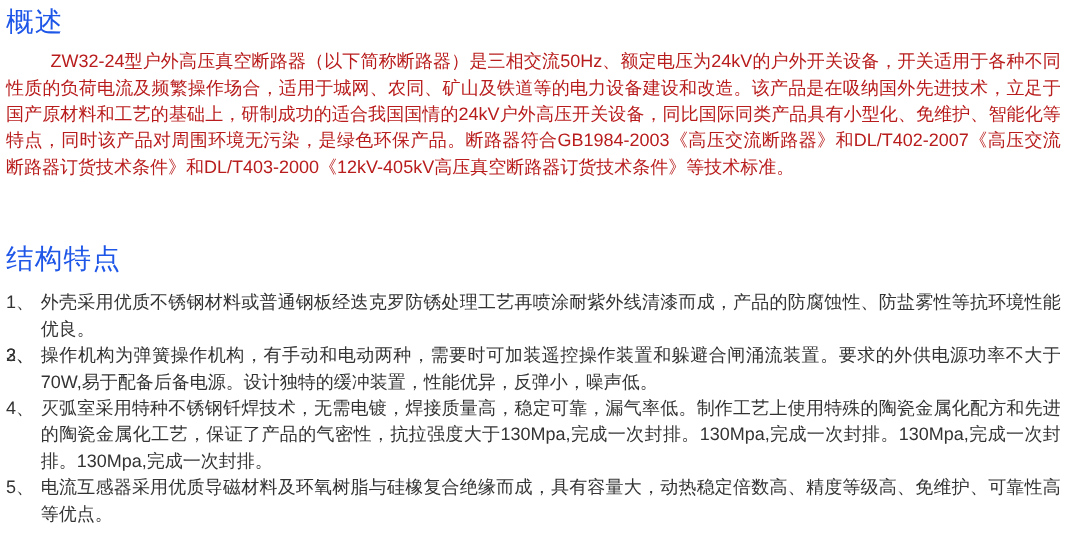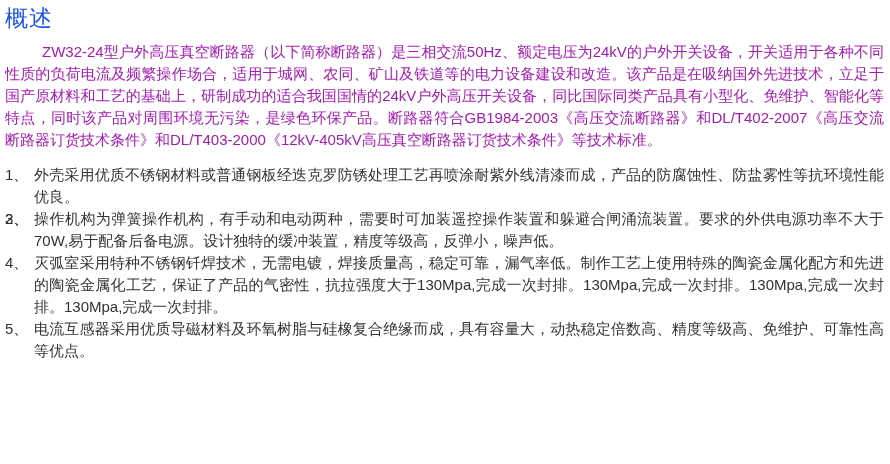--- a/index.html
+++ b/index.html
@@ -29,21 +29,21 @@
   }
   .section-heading.second {
     margin-top: 50px;
   }
   .intro {
     margin: 9px 0 0 0;
     font-size: 15px;
     line-height: 22px;
     text-align: justify;
     text-indent: 37px;
-    color: #a21caf;
+    color: #b91c1c;
   }
   .feature-list {
     margin-top: 13px;
   }
   .feature-item {
     position: relative;
     padding-left: 29px;
     font-size: 15px;
     line-height: 22px;
     text-align: justify;
@@ -57,35 +57,36 @@
 </style>
 </head>
 <body>
 
 <div class="doc">
 
   <h1 class="section-heading">概述</h1>
 
   <p class="intro">ZW32-24型户外高压真空断路器（以下简称断路器）是三相交流50Hz、额定电压为24kV的户外开关设备，开关适用于各种不同性质的负荷电流及频繁操作场合，适用于城网、农同、矿山及铁道等的电力设备建设和改造。该产品是在吸纳国外先进技术，立足于国产原材料和工艺的基础上，研制成功的适合我国国情的24kV户外高压开关设备，同比国际同类产品具有小型化、免维护、智能化等特点，同时该产品对周围环境无污染，是绿色环保产品。断路器符合GB1984-2003《高压交流断路器》和DL/T402-2007《高压交流断路器订货技术条件》和DL/T403-2000《12kV-405kV高压真空断路器订货技术条件》等技术标准。</p>
 
+  <h1 class="section-heading second">结构特点</h1>
 
   <div class="feature-list">
 
     <div class="feature-item">
       <span class="li-marker">1、</span>
       <span class="li-text">外壳采用优质不锈钢材料或普通钢板经迭克罗防锈处理工艺再喷涂耐紫外线清漆而成，产品的防腐蚀性、防盐雾性等抗环境性能优良。</span>
     </div>
 
     <div class="feature-item">
       <span class="li-marker">2、</span>
     </div>
 
     <div class="feature-item">
       <span class="li-marker">3、</span>
-      <span class="li-text">操作机构为弹簧操作机构，有手动和电动两种，需要时可加装遥控操作装置和躲避合闸涌流装置。要求的外供电源功率不大于70W,易于配备后备电源。设计独特的缓冲装置，精度等级高，反弹小，噪声低。</span>
+      <span class="li-text">操作机构为弹簧操作机构，有手动和电动两种，需要时可加装遥控操作装置和躲避合闸涌流装置。要求的外供电源功率不大于70W,易于配备后备电源。设计独特的缓冲装置，性能优异，反弹小，噪声低。</span>
     </div>
 
     <div class="feature-item">
       <span class="li-marker">4、</span>
       <span class="li-text">灭弧室采用特种不锈钢钎焊技术，无需电镀，焊接质量高，稳定可靠，漏气率低。制作工艺上使用特殊的陶瓷金属化配方和先进的陶瓷金属化工艺，保证了产品的气密性，抗拉强度大于130Mpa,完成一次封排。130Mpa,完成一次封排。130Mpa,完成一次封排。130Mpa,完成一次封排。</span>
     </div>
 
     <div class="feature-item">
       <span class="li-marker">5、</span>
       <span class="li-text">电流互感器采用优质导磁材料及环氧树脂与硅橡复合绝缘而成，具有容量大，动热稳定倍数高、精度等级高、免维护、可靠性高等优点。</span>

